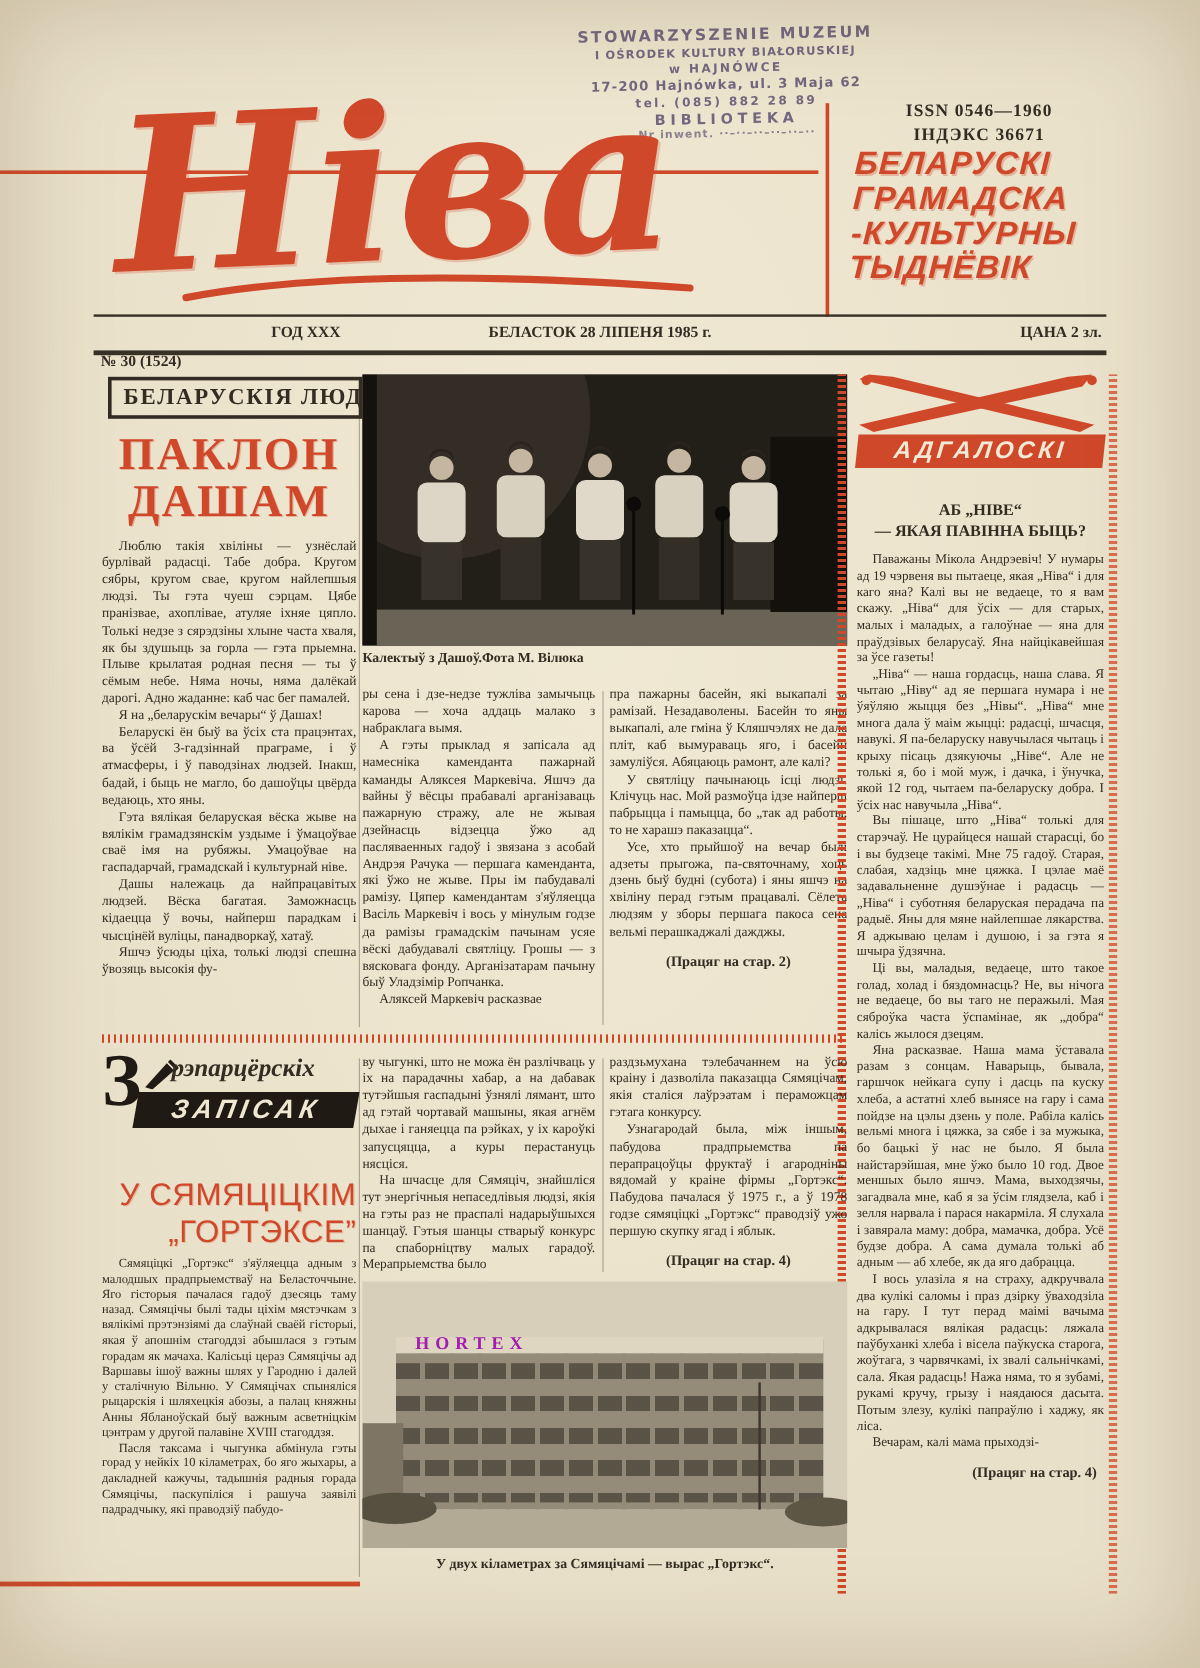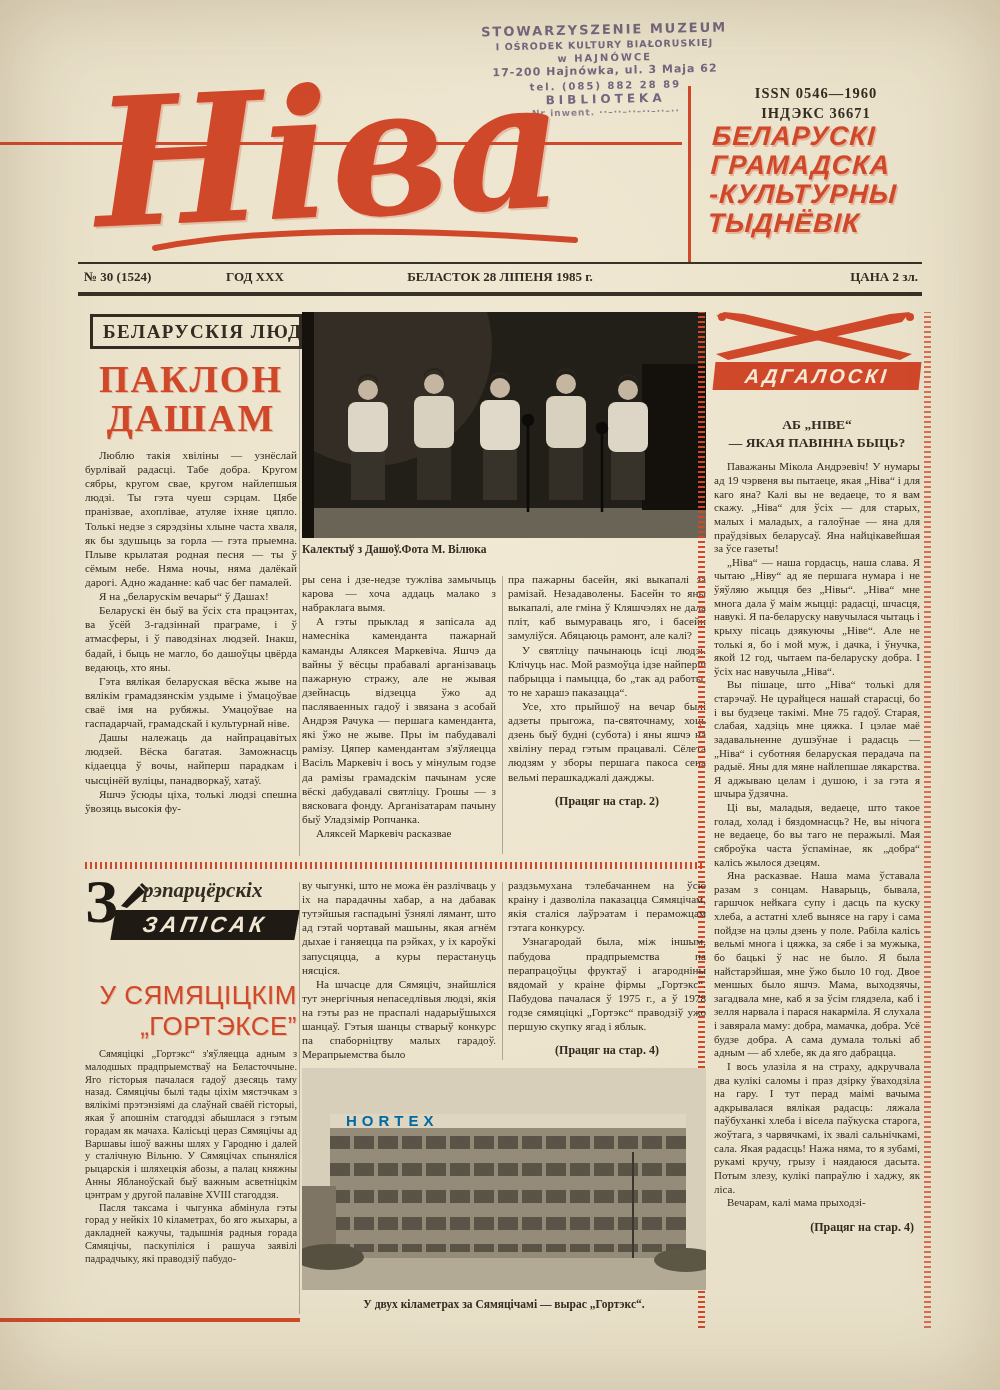--- a/index.html
+++ b/index.html
@@ -52,21 +52,21 @@
     font-weight:800;font-style:italic;font-size:27px;line-height:1.08;
     color:#d0482a;letter-spacing:1px;transform:skewX(-3deg);
     text-shadow:1.5px 1.5px 0 rgba(208,72,42,0.3);white-space:nowrap;}
 
   
   .dl-top{left:78px;top:262px;width:844px;height:2px;background:#38links302,#38312            ;background:#383126;}
   .dl-bot{left:78px;top:292px;width:844px;height:4px;background:#383126;}
   .dateline{left:78px;top:266px;width:844px;height:24px;
     font-weight:bold;font-size:13px;}
   .dateline span{position:absolute;top:3px;white-space:nowrap;}
-  .dl-issue{left:6px;}
+  .dl-issue{left:6px;margin-top:24px;}
   .dl-year{left:148px;}
   .dl-date{left:50%;transform:translateX(-50%);}
   .dl-price{right:4px;}
 
   
   .vrule{width:1px;background:rgba(60,50,40,0.35);}
   .red-ticks-h{height:7px;
     background:repeating-linear-gradient(90deg,#d0482a 0 2px,rgba(0,0,0,0) 2px 5px);}
   .red-ticks-v{width:7px;
     background:repeating-linear-gradient(0deg,#d0482a 0 2px,rgba(0,0,0,0) 2px 5px);}
@@ -136,22 +136,22 @@
   .a2col2{left:302px;top:878px;width:194px;height:186px;}
   .a2col3{left:508px;top:878px;width:198px;height:186px;}
   .vr3{left:299px;top:882px;height:432px;}
   .vr4{left:502px;top:882px;height:178px;}
 
   .photo2{left:302px;top:1068px;width:404px;height:222px;overflow:hidden;background:#d8cfba;}
   .p2-sky{position:absolute;left:0;top:0;width:404px;height:222px;background:#d8cfba;}
   .p2-roof{position:absolute;left:28px;top:46px;width:356px;height:14px;background:#ded6c1;
     box-shadow:0 2px 0 rgba(40,36,28,0.45);}
   .p2-sign{position:absolute;left:44px;top:44px;
-    font-family:Liberation Sans, sans-serif;font-weight:bold;font-size:15px;
-    letter-spacing:5px;color:#0369a1;}
+    font-family:Liberation Serif, serif;font-weight:bold;font-size:15px;
+    letter-spacing:5px;color:#a21caf;}
   .p2-bldg{position:absolute;left:28px;top:60px;width:356px;height:130px;background:#948b79;}
   .p2-win{position:absolute;left:0;top:8px;width:356px;height:116px;
     background:repeating-linear-gradient(180deg,rgba(42,38,30,0.55) 0 13px,rgba(0,0,0,0) 13px 27px);}
   .p2-mull{position:absolute;left:0;top:0;width:356px;height:130px;
     background:repeating-linear-gradient(90deg,rgba(0,0,0,0) 0 20px,rgba(148,139,121,0.95) 20px 24px);}
   .p2-annex{position:absolute;left:0;top:118px;width:34px;height:72px;background:#7e7565;}
   .p2-ground{position:absolute;left:0;top:190px;width:404px;height:32px;background:#b3aa95;}
   .p2-bush1{position:absolute;left:-8px;top:176px;width:70px;height:26px;border-radius:50%;background:#55503f;}
   .p2-bush2{position:absolute;left:352px;top:180px;width:64px;height:24px;border-radius:50%;background:#5c5645;}
   .p2-pole{position:absolute;left:330px;top:84px;width:2px;height:106px;background:#3c372c;}

